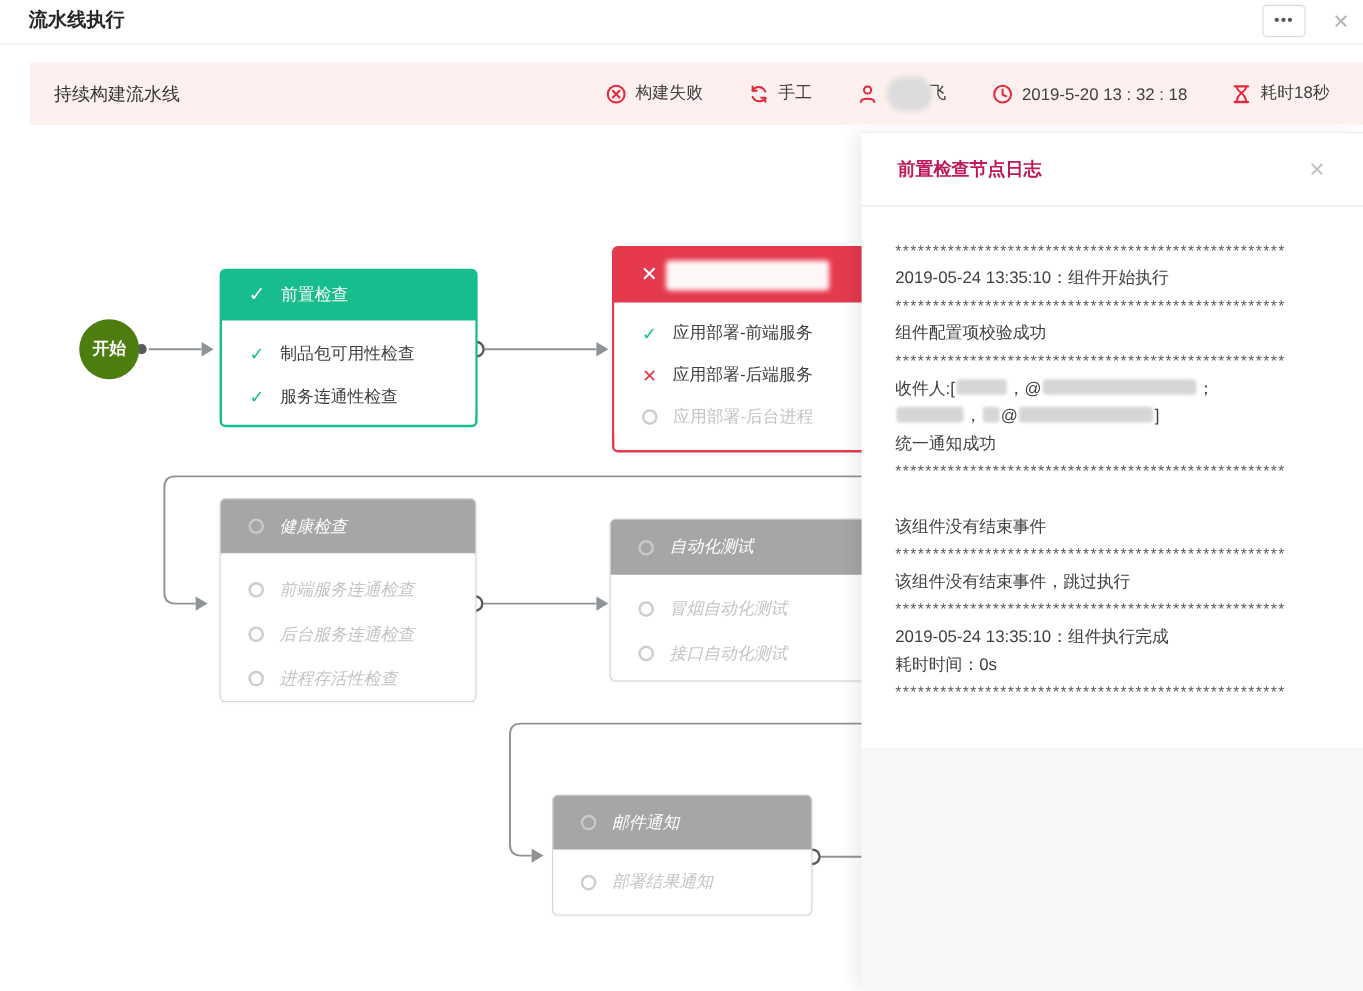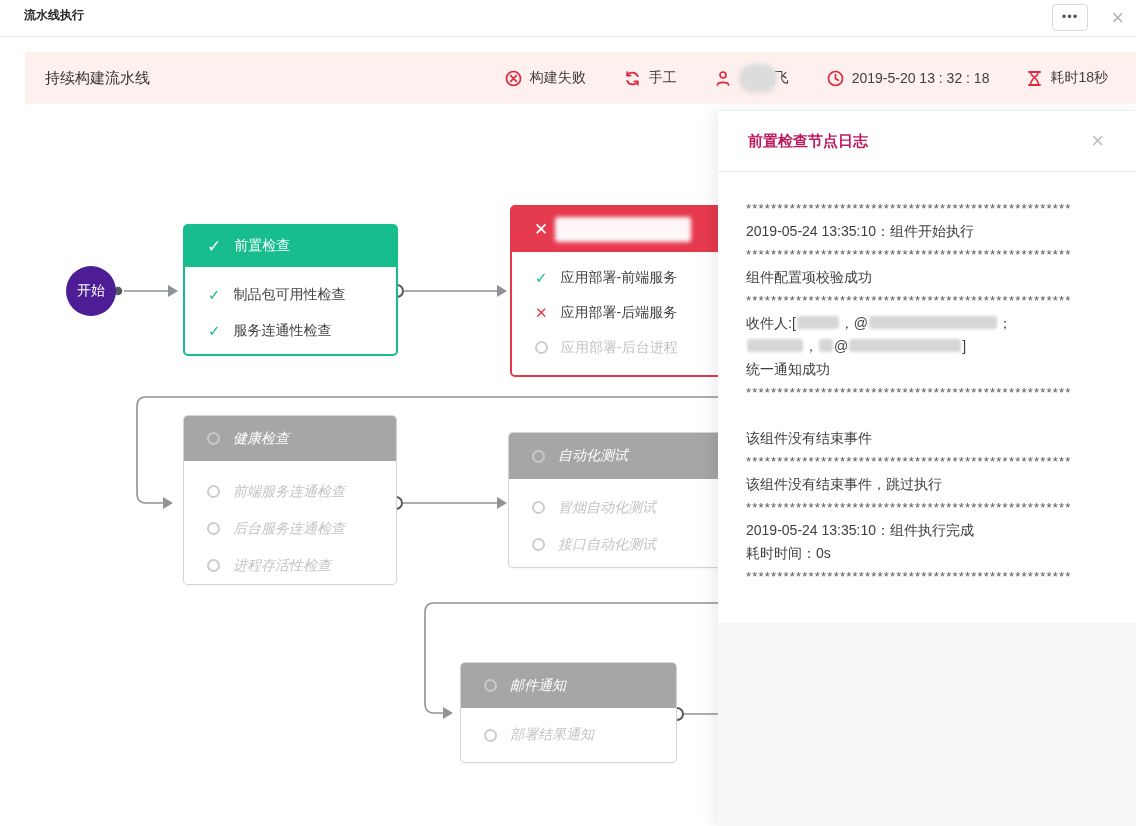--- a/index.html
+++ b/index.html
@@ -2,21 +2,21 @@
 <html><head>
 <meta charset="utf-8">
 <style>
   html,body{margin:0;padding:0;background:#fff;}
   *{box-sizing:border-box;font-family:"Liberation Sans","DejaVu Sans",sans-serif;}
   #stage{position:relative;width:1136px;height:826px;background:#fff;overflow:hidden;
     --red:#e0293d; --node-red:#e5394e; --green:#17bd8d; --grayhead:#a6a6a6;}
 
   
   .titlebar{position:absolute;left:0;top:0;width:1136px;height:37px;background:#fff;border-bottom:1px solid #ececec;z-index:5;}
-  .titlebar .ttl{position:absolute;left:24px;top:7px;font-size:12px;font-weight:bold;color:#262626;}
+  .titlebar .ttl{position:absolute;left:24px;top:7px;font-size:16px;font-weight:bold;color:#262626;}
   .more-btn{position:absolute;right:48px;top:4px;width:36px;height:27px;border:1px solid #d9d9d9;border-radius:4px;
     color:#555;font-size:13px;letter-spacing:1px;text-align:center;line-height:23px;background:#fff;cursor:pointer;}
   .win-close{position:absolute;right:12px;top:5px;font-size:22px;color:#b3b3b3;line-height:26px;cursor:pointer;}
 
   
   .summary{position:absolute;left:25px;top:52px;width:1111px;height:52px;background:#fdf0ef;z-index:5;
     display:flex;align-items:center;}
   .summary .pname{margin-left:20px;font-size:15px;color:#333;flex:0 0 auto;}
   .summary .meta{margin-left:auto;margin-right:28px;display:flex;align-items:center;gap:38px;}
   .meta-item{display:flex;align-items:center;gap:8px;font-size:14px;color:#404040;}
@@ -58,22 +58,22 @@
   .node-health .nrow{height:37px;}
   .node-test{left:508px;top:432px;width:215px;height:136px;}
   .node-test .nhead{height:46px;}
   .node-test .nbody{padding-top:10px;}
   .node-test .nrow{height:37px;}
   .node-mail{left:460px;top:662px;width:217px;height:101px;}
   .node-mail .nhead{height:45px;}
   .node-mail .nbody{padding-top:8px;}
   .node-mail .nrow{height:38px;}
 
-  .start-node{position:absolute;left:66px;top:266px;width:50px;height:50px;border-radius:50%;background:#4c1d95;
-    color:#fff;font-size:14px;font-weight:normal;display:flex;align-items:center;justify-content:center;z-index:2;}
+  .start-node{position:absolute;left:66px;top:266px;width:50px;height:50px;border-radius:50%;background:#4d7c0f;
+    color:#fff;font-size:14px;font-weight:bold;display:flex;align-items:center;justify-content:center;z-index:2;}
 
   
   .logpanel{position:absolute;left:718px;top:110px;width:418px;height:716px;background:#fff;z-index:4;
     box-shadow:-6px 0 14px rgba(0,0,0,.07);border-top:1px solid #f0f0f0;}
   .loghead{height:61px;border-bottom:1px solid #e9e9e9;display:flex;align-items:center;}
   .loghead .lt{margin-left:30px;font-size:15px;font-weight:bold;color:#be185d;}
   .loghead .lx{margin-left:auto;margin-right:32px;font-size:22px;color:#bfbfbf;cursor:pointer;line-height:20px;}
   .logbody{padding:25px 14px 0 28px;font-size:14px;color:#404040;}
   .log-line{height:23px;line-height:23px;white-space:nowrap;overflow:hidden;}
   .log-line.stars{color:#595959;letter-spacing:1.2px;font-size:13px;}

